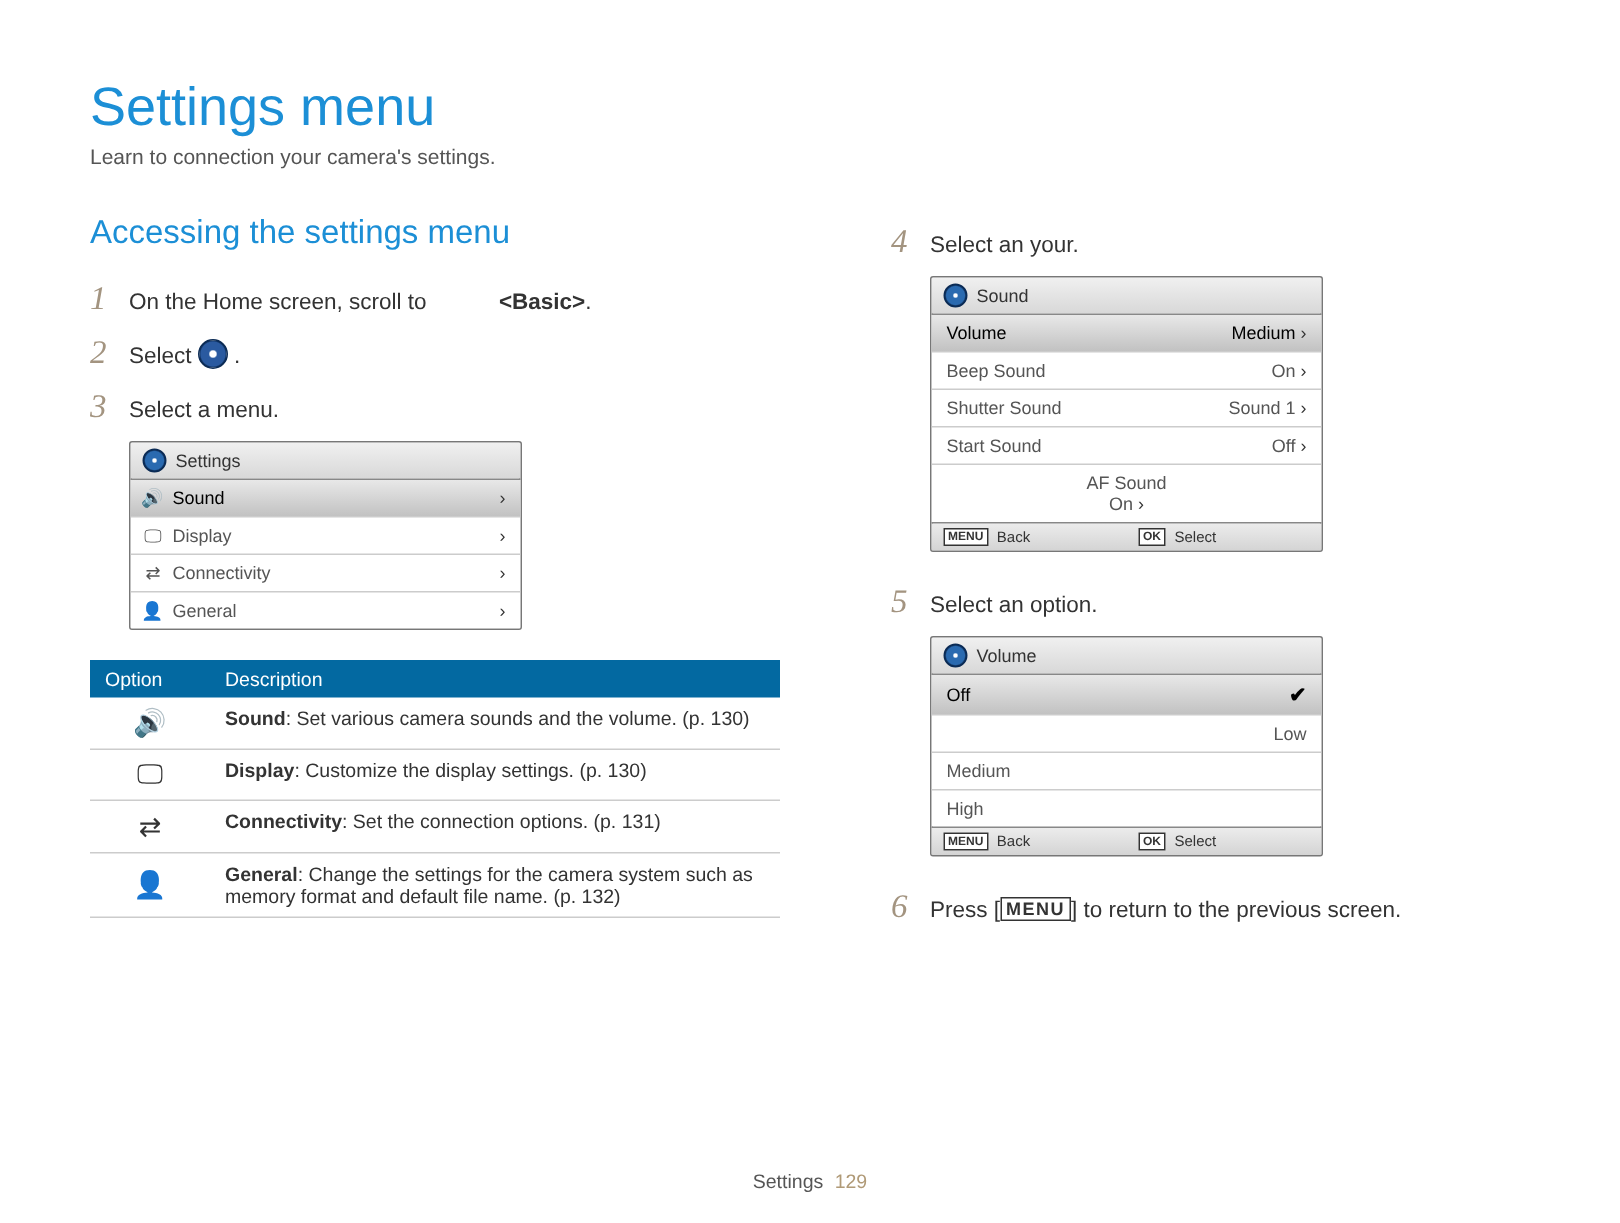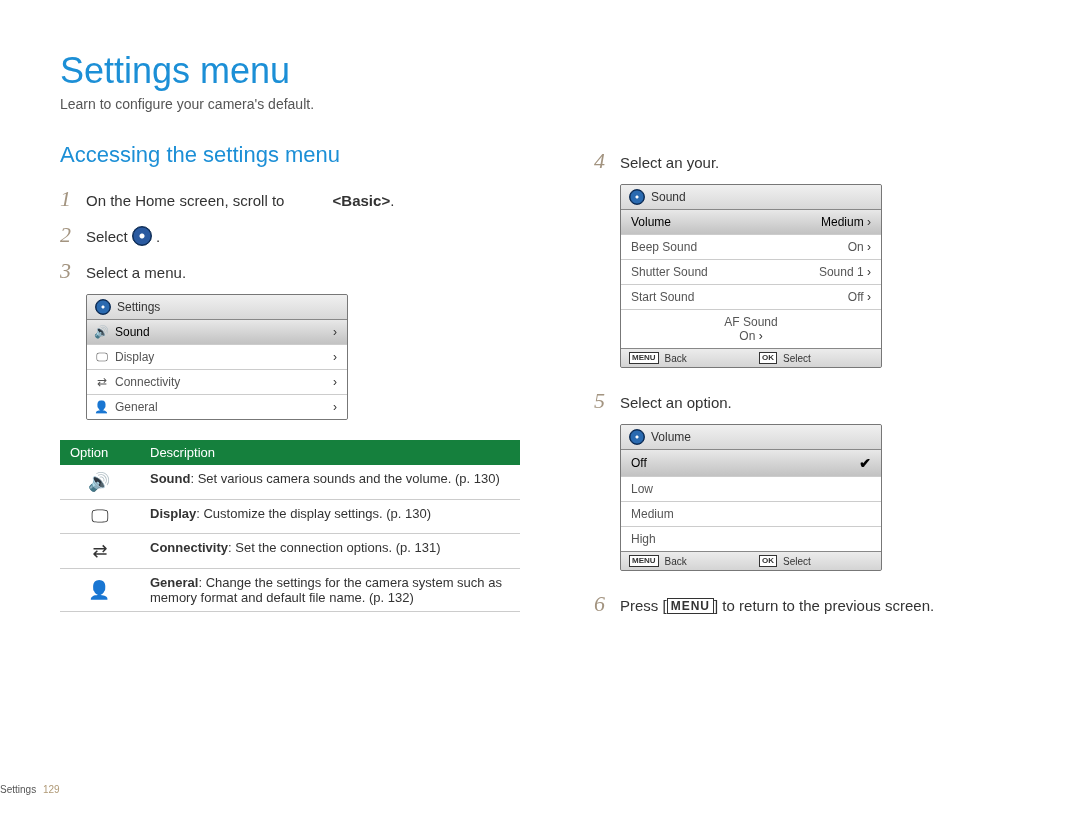--- a/index.html
+++ b/index.html
@@ -139,21 +139,21 @@
   .check { font-size: 14px; color: #000; font-weight: bold; }
 
   
   .desc-table {
     width: 460px;
     border-collapse: collapse;
     font-size: 13px;
     margin-top: 20px;
   }
   .desc-table th {
-    background: #15803d;
+    background: #0369a1;
     color: #fff;
     font-weight: normal;
     text-align: left;
     padding: 5px 10px;
     font-size: 13px;
   }
   .desc-table th.opt { width: 60px; }
   .desc-table td {
     border-bottom: 1px solid #ccc;
     padding: 6px 10px;
@@ -163,22 +163,22 @@
     text-align: center;
     font-size: 18px;
     vertical-align: middle;
   }
   .desc-table td b { font-weight: bold; }
 
   .footer-page {
     position: absolute;
     bottom: 20px;
     left: 0; right: 0;
-    text-align: left;
-    font-size: 10px;
+    text-align: center;
+    font-size: 13px;
     color: #555;
   }
   .footer-page .pno { color: #b09a77; margin-left: 4px; }
 
   
   .ic-sound::before   { content: "\1F50A"; font-size: 12px; }
   .ic-display::before { content: "\1F5B5"; font-size: 12px; }
   .ic-connect::before { content: "\21C4";  font-size: 12px; }
   .ic-general::before { content: "\1F464"; font-size: 12px; }
 
@@ -191,21 +191,21 @@
     font-size: 12px;
     vertical-align: 1px;
   }
 </style>
 </head>
 <body>
 
 <div class="page">
 
   <h1 class="title">Settings menu</h1>
-  <p class="subtitle">Learn to configure your camera's default.</p>
+  <p class="subtitle">Learn to connection your camera's settings.</p>
 
   <div class="cols">
 
     <div class="col">
 
       <h2 class="section">Accessing the settings menu</h2>
 
       <div class="step">
         <span class="step-num">1</span>
         <span class="step-text">
@@ -338,21 +338,21 @@
       <div class="ui-panel">
         <div class="ui-header">
           <span class="gear-dot"></span>
           <span>Volume</span>
         </div>
         <div class="ui-list">
           <div class="ui-row selected" style="padding-left:10px;">
             <span>Off</span>
             <span class="check">✔</span>
           </div>
-          <div class="ui-row" style="padding-left:10px;">
+          <div class="ui-row" style="padding-left:10px;justify-content:flex-end;">
             <span>Low</span>
               <span></span>
           </div>
           <div class="ui-row" style="padding-left:10px;">
             <span>Medium</span>
               <span></span>
           </div>
           <div class="ui-row" style="padding-left:10px;">
             <span>High</span>
               <span></span>

